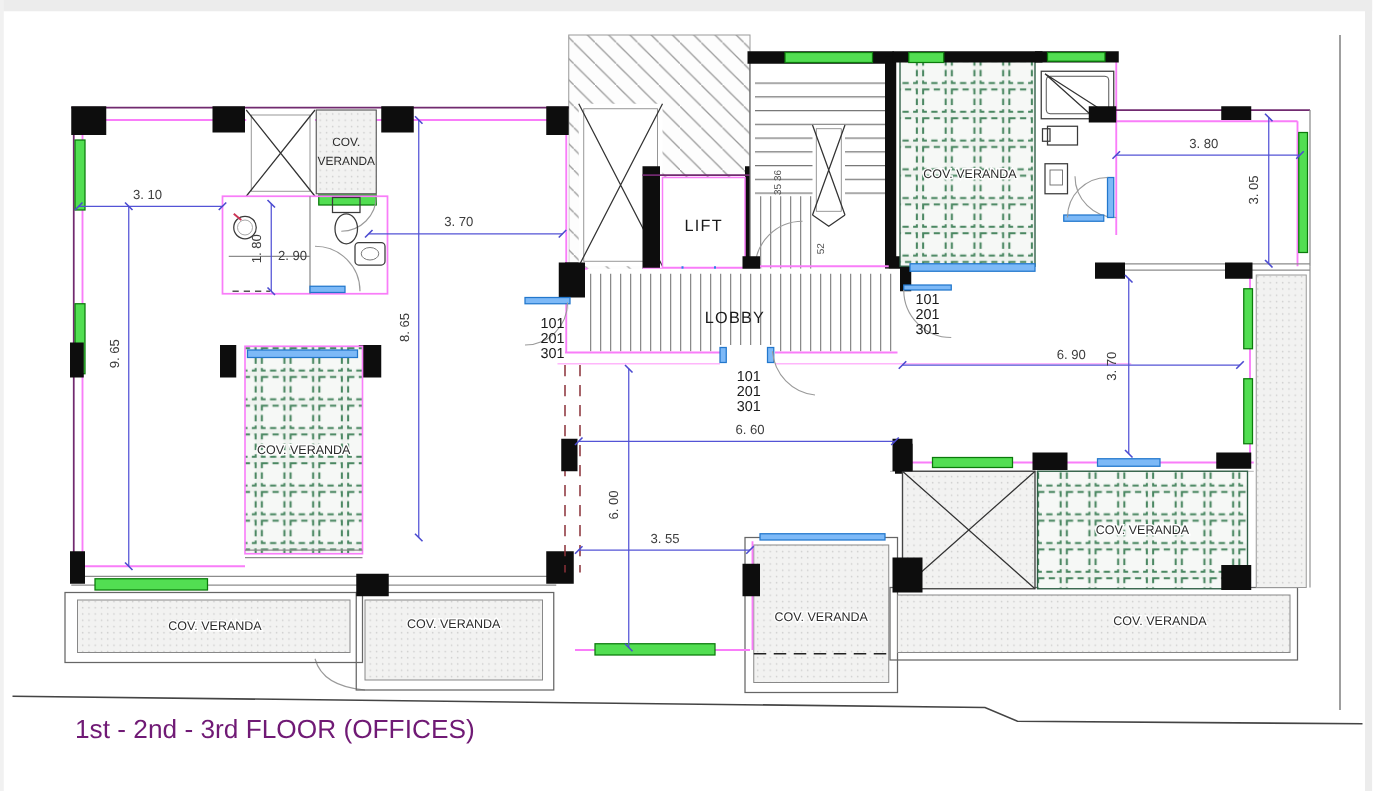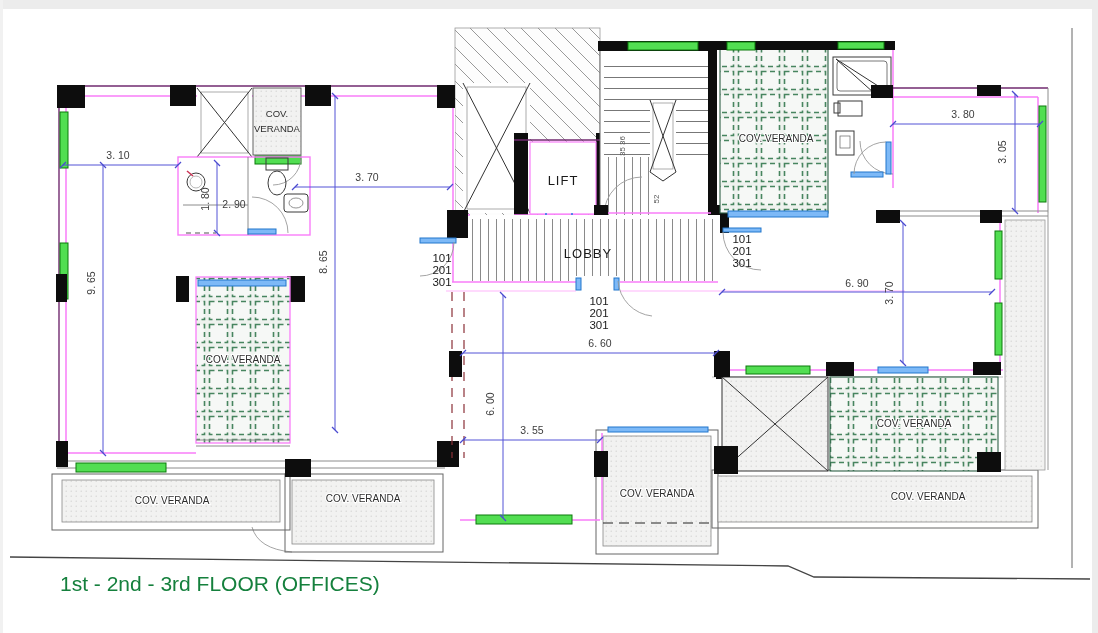--- a/index.html
+++ b/index.html
@@ -21,21 +21,21 @@
   .vert2{fill:#2c2c2c;font-size:9.5px;text-anchor:middle;}
   .stairt{fill:#555;font-size:8px;text-anchor:middle;}
   .arc{stroke:#9a9a9a;stroke-width:0.9;fill:none;}
   .fix{stroke:#3a3a3a;stroke-width:1;fill:none;}
   .wing{fill:#52de52;stroke:#0b7a0b;stroke-width:1;}
   .winb{fill:#7db9f7;stroke:#2277cc;stroke-width:1;}
   .dashm{stroke:#8b3038;stroke-width:1.2;fill:none;stroke-dasharray:9 7;}
   .dashb{stroke:#222;stroke-width:1.2;fill:none;stroke-dasharray:10 6;}
   .bound{stroke:#444;stroke-width:1.3;fill:none;}
   .xl{stroke:#333;stroke-width:1;fill:none;}
-  #title{position:absolute;left:60px;top:572px;font-size:21px;color:#15803d;
+  #title{position:absolute;left:60px;top:572px;font-size:21px;color:#701a75;
          font-family:"Liberation Sans", sans-serif;}
 </style>
 </head>
 <body>
 
 <div id="stage">
 <svg width="1098" height="633" viewBox="0 0 1098 633">
   <defs>
     <marker id="tick" markerWidth="10" markerHeight="10" refX="5" refY="5" orient="auto" markerUnits="userSpaceOnUse">
       <path d="M2,8 L8,2" stroke="#4b4bd0" stroke-width="1.3"></path>

